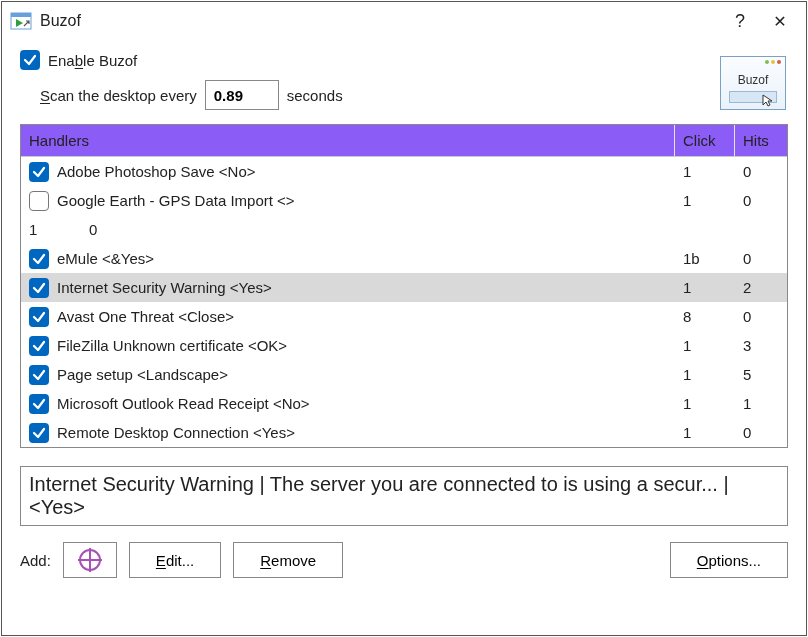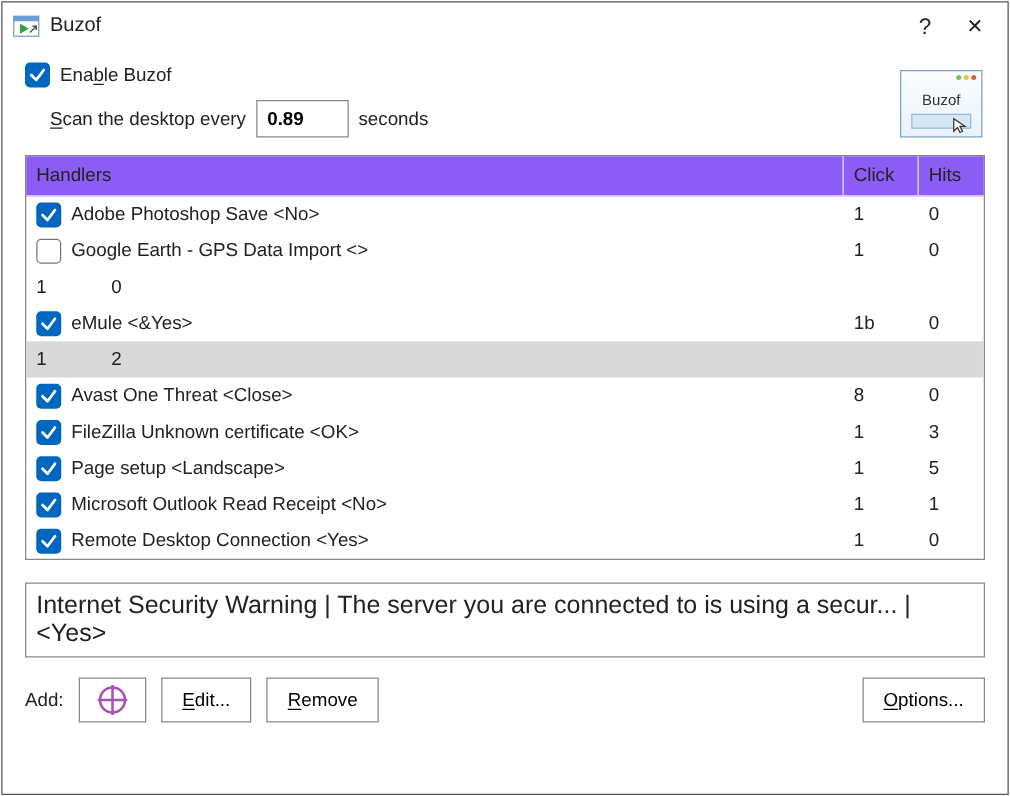--- a/index.html
+++ b/index.html
@@ -136,21 +136,21 @@
     border: 1px solid #888;
     background: #fff;
     font-family: inherit;
     font-size: 15px;
     padding: 0 20px;
     display: inline-flex; align-items: center; justify-content: center;
     cursor: default;
   }
   .icon-btn { width: 54px; padding:0; }
   .spacer { flex: 1; }
-  .btn.wide { padding: 0 16px; }
+  .btn.wide { padding: 0 26px; }
 
   .ul { text-decoration: underline; text-underline-offset: 2px; }
 </style>
 </head>
 <body>
 
 <div class="window">
 
   <div class="titlebar">
     <span class="app-icon">
@@ -240,20 +240,28 @@
                 <svg width="14" height="14" viewBox="0 0 14 14">
                   <path d="M2 7 L6 11 L12 3" stroke="#fff" stroke-width="2.2" fill="none" stroke-linecap="round" stroke-linejoin="round"></path>
                 </svg>
               </span>
               <span>eMule &lt;&amp;Yes&gt;</span>
             </div>
             <div class="td col-c">1b</div>
             <div class="td col-hits">0</div>
           </div>
           <div class="trow sel">
+            <div class="td col-h">
+              <span class="chk checked">
+                <svg width="14" height="14" viewBox="0 0 14 14">
+                  <path d="M2 7 L6 11 L12 3" stroke="#fff" stroke-width="2.2" fill="none" stroke-linecap="round" stroke-linejoin="round"></path>
+                </svg>
+              </span>
+              <span>Internet Security Warning &lt;Yes&gt;</span>
+            </div>
             <div class="td col-c">1</div>
             <div class="td col-hits">2</div>
           </div>
           <div class="trow">
             <div class="td col-h">
               <span class="chk checked">
                 <svg width="14" height="14" viewBox="0 0 14 14">
                   <path d="M2 7 L6 11 L12 3" stroke="#fff" stroke-width="2.2" fill="none" stroke-linecap="round" stroke-linejoin="round"></path>
                 </svg>
               </span>

